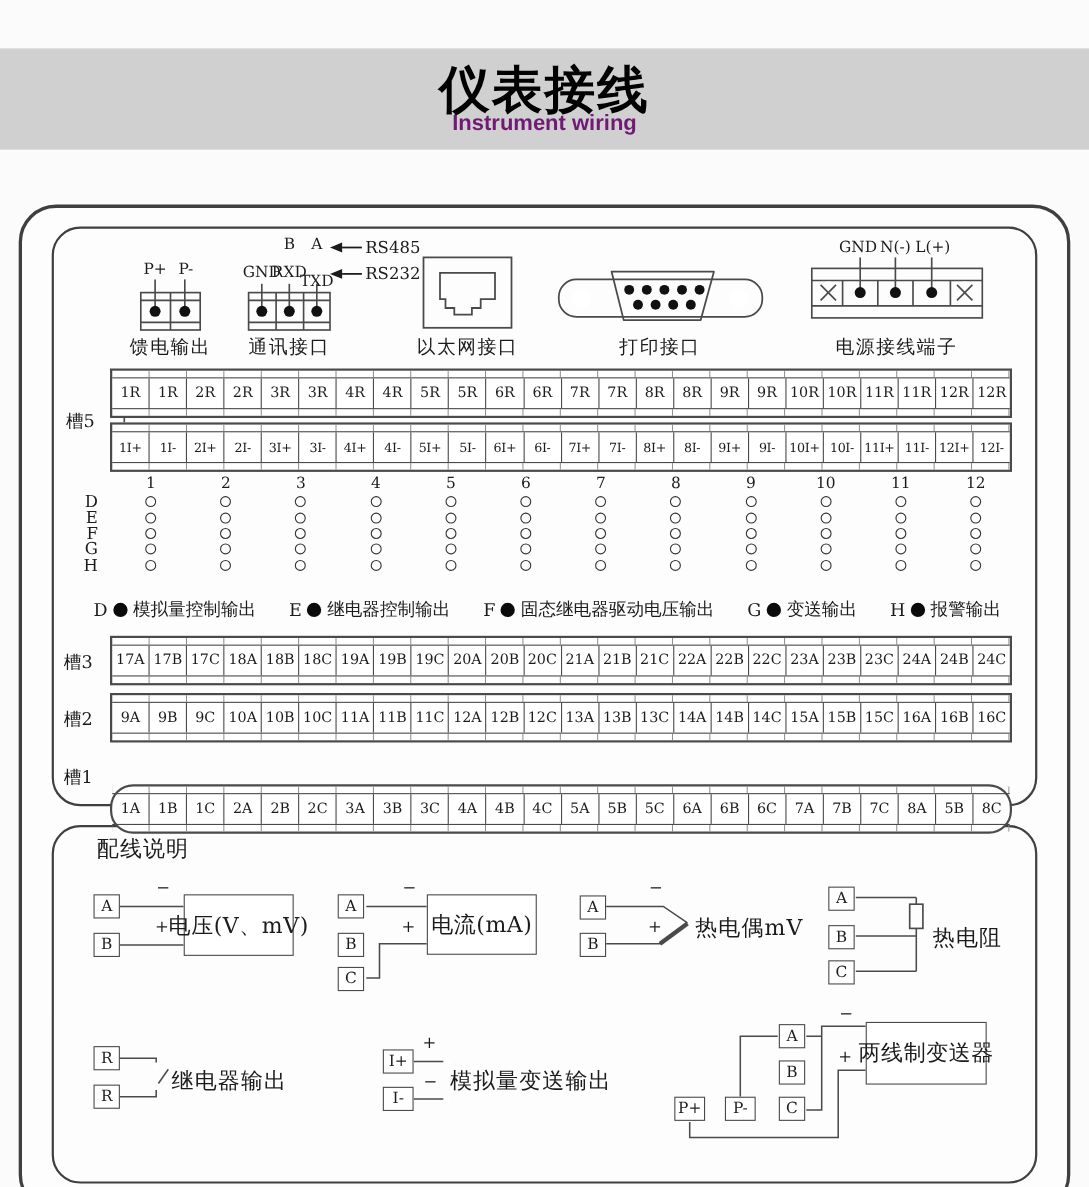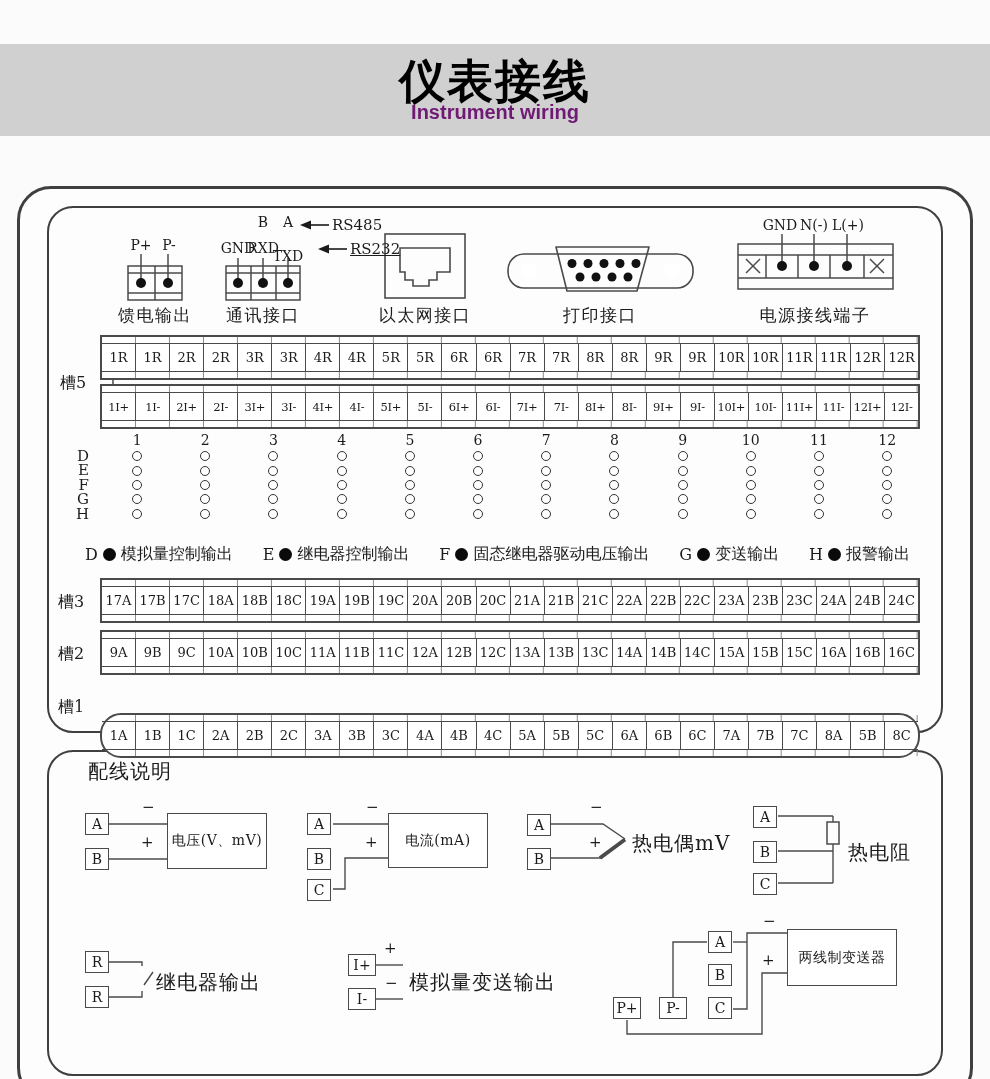--- a/index.html
+++ b/index.html
@@ -45,21 +45,21 @@
   .mcircle{width:10px;height:10px;border:1.3px solid #333;border-radius:50%;background:#fff;box-sizing:border-box;}
   
   #legend{position:absolute;left:85px;right:80px;top:508px;display:flex;justify-content:space-between;align-items:center;}
   .litem{display:flex;align-items:center;gap:5px;font-size:16px;white-space:nowrap;}
   .ldot{width:13px;height:13px;border-radius:50%;background:#0a0a0a;flex:none;}
   
   .tbox{position:absolute;width:24px;height:22px;border:1.5px solid var(--line);background:#fff;
         display:flex;align-items:center;justify-content:center;font-size:14px;box-sizing:border-box;}
   .tbox.wide{width:28px;}
   .bigbox{position:absolute;border:1.5px solid var(--line);background:#fff;display:flex;align-items:center;
-          justify-content:center;font-size:14px;box-sizing:border-box;letter-spacing:0.5px;white-space:nowrap;}
+          justify-content:center;font-size:20px;box-sizing:border-box;letter-spacing:0.5px;white-space:nowrap;}
 </style>
 </head>
 <body>
 
 <div id="page">
 
   <div id="banner">
     <div id="title">仪表接线</div>
     <div id="subtitle">Instrument wiring</div>
   </div>
@@ -199,21 +199,21 @@
   <span class="pinlabel" style="left:238px;top:204px;">GND</span>
   <span class="pinlabel" style="left:263px;top:204px;">RXD</span>
   <span class="pinlabel" style="left:288px;top:212px;">TXD</span>
   <div class="arrow-row" style="left:300px;top:180px;">
     <svg width="30" height="12">
         <polygon points="0,6 11,1.5 11,10.5" fill="#1b1b1b"></polygon>
         <rect x="11" y="5.2" width="18" height="1.6" fill="#1b1b1b"></rect>
       </svg>
     <span>RS485</span>
   </div>
-  <div class="arrow-row" style="left:318px;top:204px;text-decoration:underline;">
+  <div class="arrow-row" style="left:300px;top:204px;">
     <svg width="30" height="12">
         <polygon points="0,6 11,1.5 11,10.5" fill="#1b1b1b"></polygon>
         <rect x="11" y="5.2" width="18" height="1.6" fill="#1b1b1b"></rect>
       </svg>
     <span>RS232</span>
   </div>
   <div class="caption" style="left:263px;top:268px;">通讯接口</div>
 
   <div class="caption" style="left:425px;top:268px;">以太网接口</div>
   <div class="caption" style="left:600px;top:268px;">打印接口</div>

